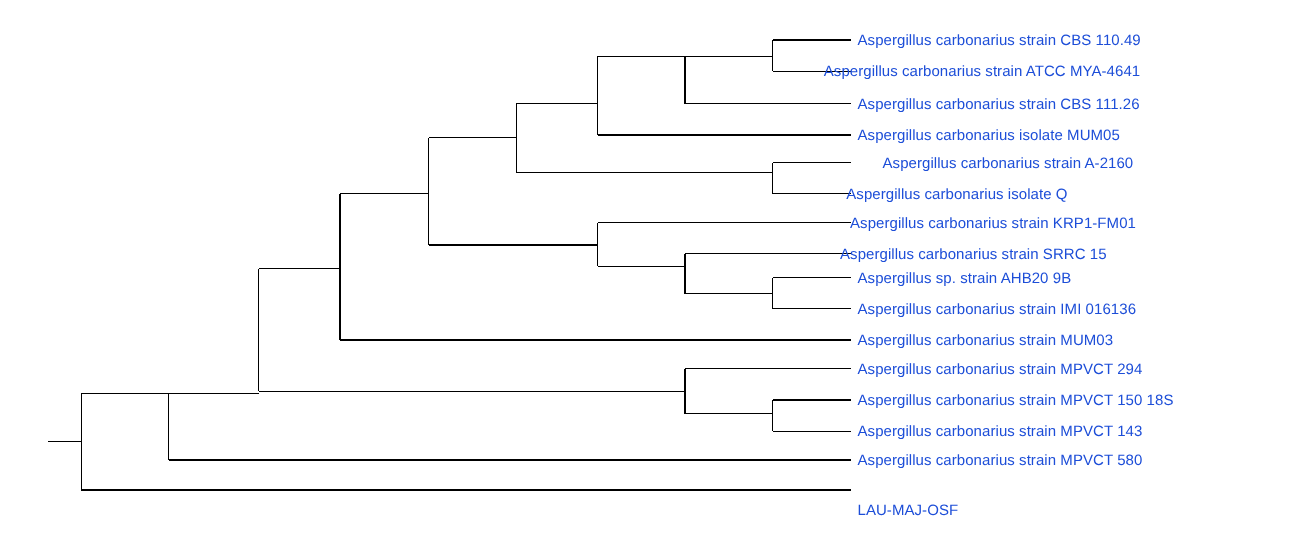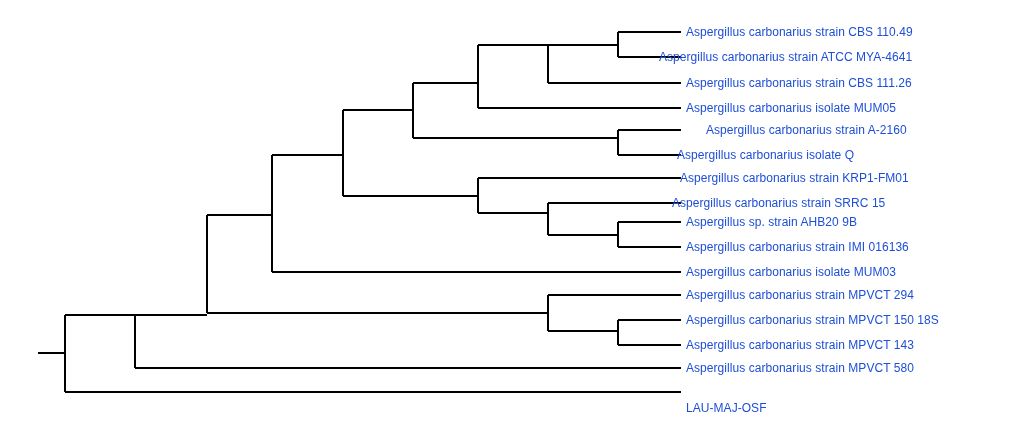--- a/index.html
+++ b/index.html
@@ -96,20 +96,20 @@
       <div class="leaf-label" style="left: 686px; top: 26px;">Aspergillus carbonarius strain CBS 110.49</div>
       <div class="leaf-label" style="left: 659px; top: 51px;">Aspergillus carbonarius strain ATCC MYA-4641</div>
       <div class="leaf-label" style="left: 686px; top: 77px;">Aspergillus carbonarius strain CBS 111.26</div>
       <div class="leaf-label" style="left: 686px; top: 102px;">Aspergillus carbonarius isolate MUM05</div>
       <div class="leaf-label" style="left: 686px; top: 124px; margin-left: 20px;">Aspergillus carbonarius strain A-2160</div>
       <div class="leaf-label" style="left: 654px; top: 149px; margin-left: 23px;">Aspergillus carbonarius isolate Q</div>
       <div class="leaf-label" style="left: 680px; top: 172px;">Aspergillus carbonarius strain KRP1-FM01</div>
       <div class="leaf-label" style="left: 672px; top: 197px; text-align: right;">Aspergillus carbonarius strain SRRC 15</div>
       <div class="leaf-label" style="left: 686px; top: 216px;">Aspergillus sp. strain AHB20 9B</div>
       <div class="leaf-label" style="left: 686px; top: 241px;">Aspergillus carbonarius strain IMI 016136</div>
-      <div class="leaf-label" style="left: 686px; top: 266px;">Aspergillus carbonarius isolate MUM03</div>
+      <div class="leaf-label" style="left: 686px; top: 266px;">Aspergillus carbonarius strain MUM03</div>
       <div class="leaf-label" style="left: 686px; top: 289px;">Aspergillus carbonarius strain MPVCT 294</div>
       <div class="leaf-label" style="left: 686px; top: 314px;">Aspergillus carbonarius strain MPVCT 150 18S</div>
       <div class="leaf-label" style="left: 686px; top: 339px;">Aspergillus carbonarius strain MPVCT 143</div>
       <div class="leaf-label" style="left: 686px; top: 362px;">Aspergillus carbonarius strain MPVCT 580</div>
       <div class="leaf-label" style="left: 686px; top: 402px;">LAU-MAJ-OSF</div>
     </div>
 </div>
 
 </body></html>

